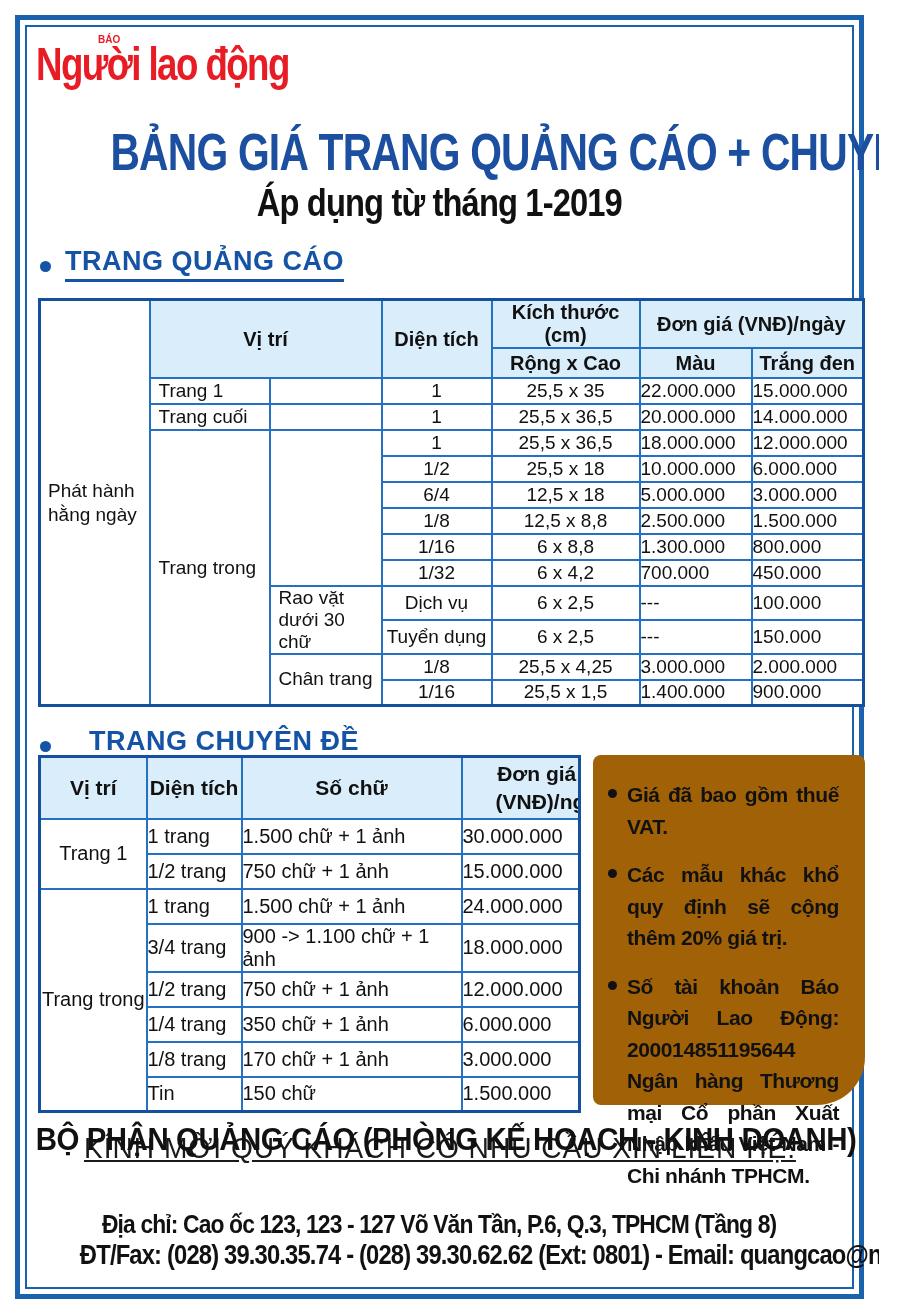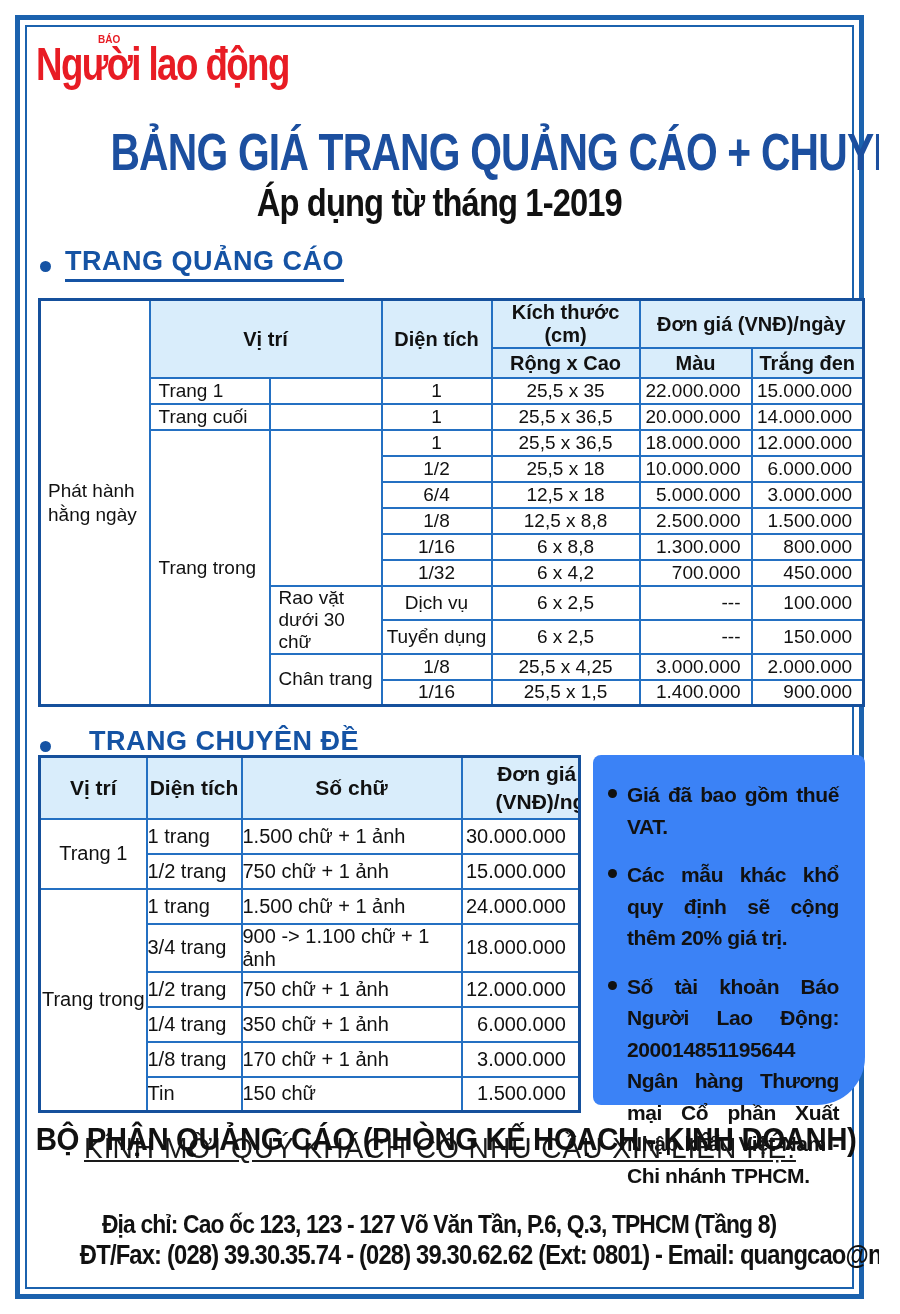--- a/index.html
+++ b/index.html
@@ -36,27 +36,27 @@
   .t1 { left:38px; top:298px; width:824px; border:3px solid #15509c; }
   .t2 { left:38px; top:755px; width:540px; border:3px solid #15509c; }
   .t1 tr.h td, .t1 tr.h th { height:30px; }
   .t1 tr.d td { height:26px; }
   .t2 tr.h th { height:62px; font-size:21px; }
   .t2 tr.d td { height:35px; font-size:20px; }
   td.groupcol { vertical-align:middle; text-align:left; padding-left:7px; line-height:1.25; background:#fff; }
   td.pos { text-align:left; padding-left:8px; vertical-align:middle; line-height:1.15; }
   td.posc { text-align:center; vertical-align:middle; }
   td.c { text-align:center; vertical-align:middle; }
-  td.r { text-align:right; padding-right:10px; vertical-align:middle; }
+  td.r { text-align:left; padding-right:10px; vertical-align:middle; }
   td.l { text-align:left; vertical-align:middle; }
   .t2 td.r { padding-right:12px; }
   .t2 th .two { line-height:1.3;margin-left:33px; }
 
   
-  .notes { position:absolute; left:593px; top:755px; width:272px; height:350px; background:#3b82f6; border-radius:8px 8px 48px 8px; padding:24px 26px 0 13px; }
+  .notes { position:absolute; left:593px; top:755px; width:272px; height:350px; background:#a16207; border-radius:8px 8px 48px 8px; padding:24px 26px 0 13px; }
   .note { display:flex; margin-bottom:17px; }
   .ndot { flex:0 0 9px; width:9px; height:9px; border-radius:50%; background:#111; margin:10px 10px 0 2px; }
   .ntext { font-size:21px; font-weight:bold; color:#111; line-height:1.5; text-align:justify; letter-spacing:-0.4px; }
 
   
   .fline { position:absolute; left:0; right:0; text-align:center; white-space:nowrap; }
   .fline span { display:inline-block; white-space:nowrap; }
   .f-invite { top:1132px; }
   .f-invite span { font-size:29px; font-weight:400; color:#1a1a1a; letter-spacing:1px; text-decoration:underline; transform:scaleX(0.97); transform-origin:center; }
   .f-dept { top:1121px; }

